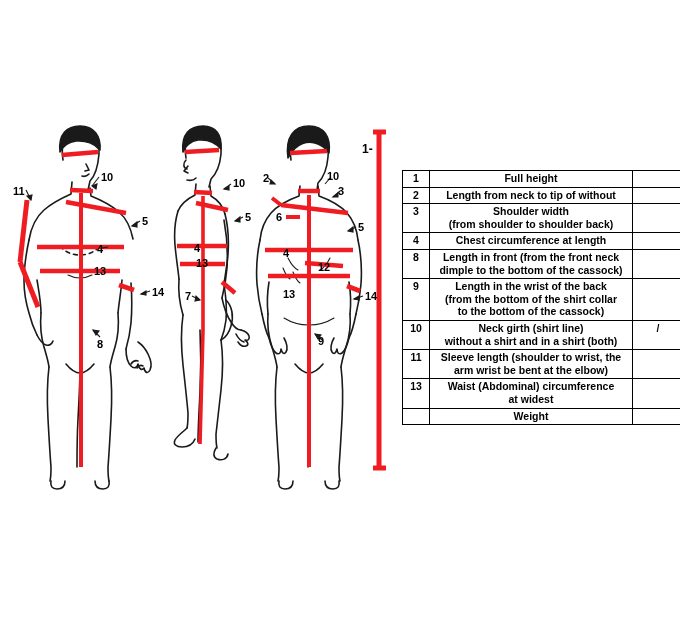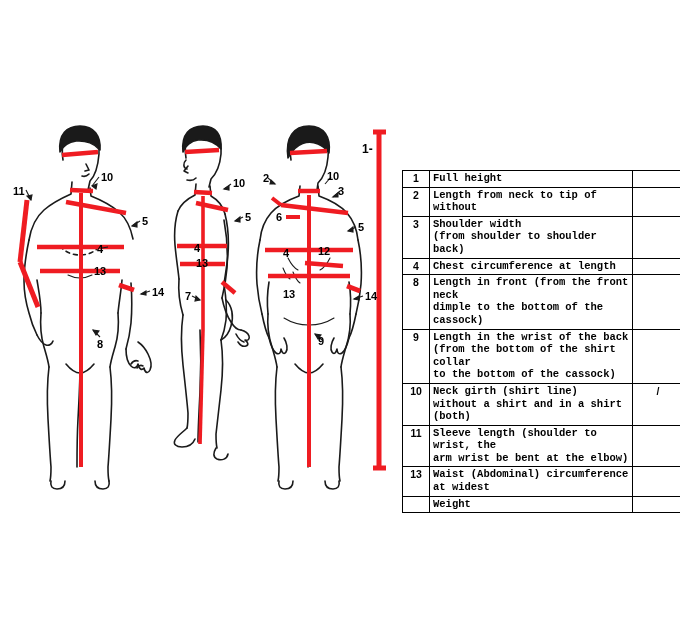--- a/index.html
+++ b/index.html
@@ -42,22 +42,21 @@
     line-height: 12.6px;
     font-weight: bold;
   }
   .meas-table td.num {
     width: 20px;
     text-align: center;
     font-weight: bold;
   }
   .meas-table td.label {
     width: 196px;
-    text-align: left;
-    font-family: Liberation Mono, monospace;
+    text-align: center;
   }
   .meas-table td.val {
     width: 44px;
     text-align: center;
   }
   .label-line2 {
     display: block;
   }
   
   .bracket-label {
@@ -318,21 +317,21 @@
   <div class="callout" style="left:194px;top:243px">4</div>
   <div class="callout" style="left:196px;top:258px">13</div>
   <div class="callout" style="left:185px;top:291px">7</div>
 
   <div class="callout" style="left:263px;top:173px">2</div>
   <div class="callout" style="left:327px;top:171px">10</div>
   <div class="callout" style="left:338px;top:186px">3</div>
   <div class="callout" style="left:276px;top:212px">6</div>
   <div class="callout" style="left:358px;top:222px">5</div>
   <div class="callout" style="left:283px;top:248px">4</div>
-  <div class="callout" style="left:318px;top:246px">12</div>
+  <div class="callout" style="left:318px;top:262px">12</div>
   <div class="callout" style="left:283px;top:289px">13</div>
   <div class="callout" style="left:365px;top:291px">14</div>
   <div class="callout" style="left:318px;top:336px">9</div>
 
   <table class="meas-table">
     <tbody>
       <tr>
         <td class="num">1</td>
         <td class="label">
           <span>Full height</span>

